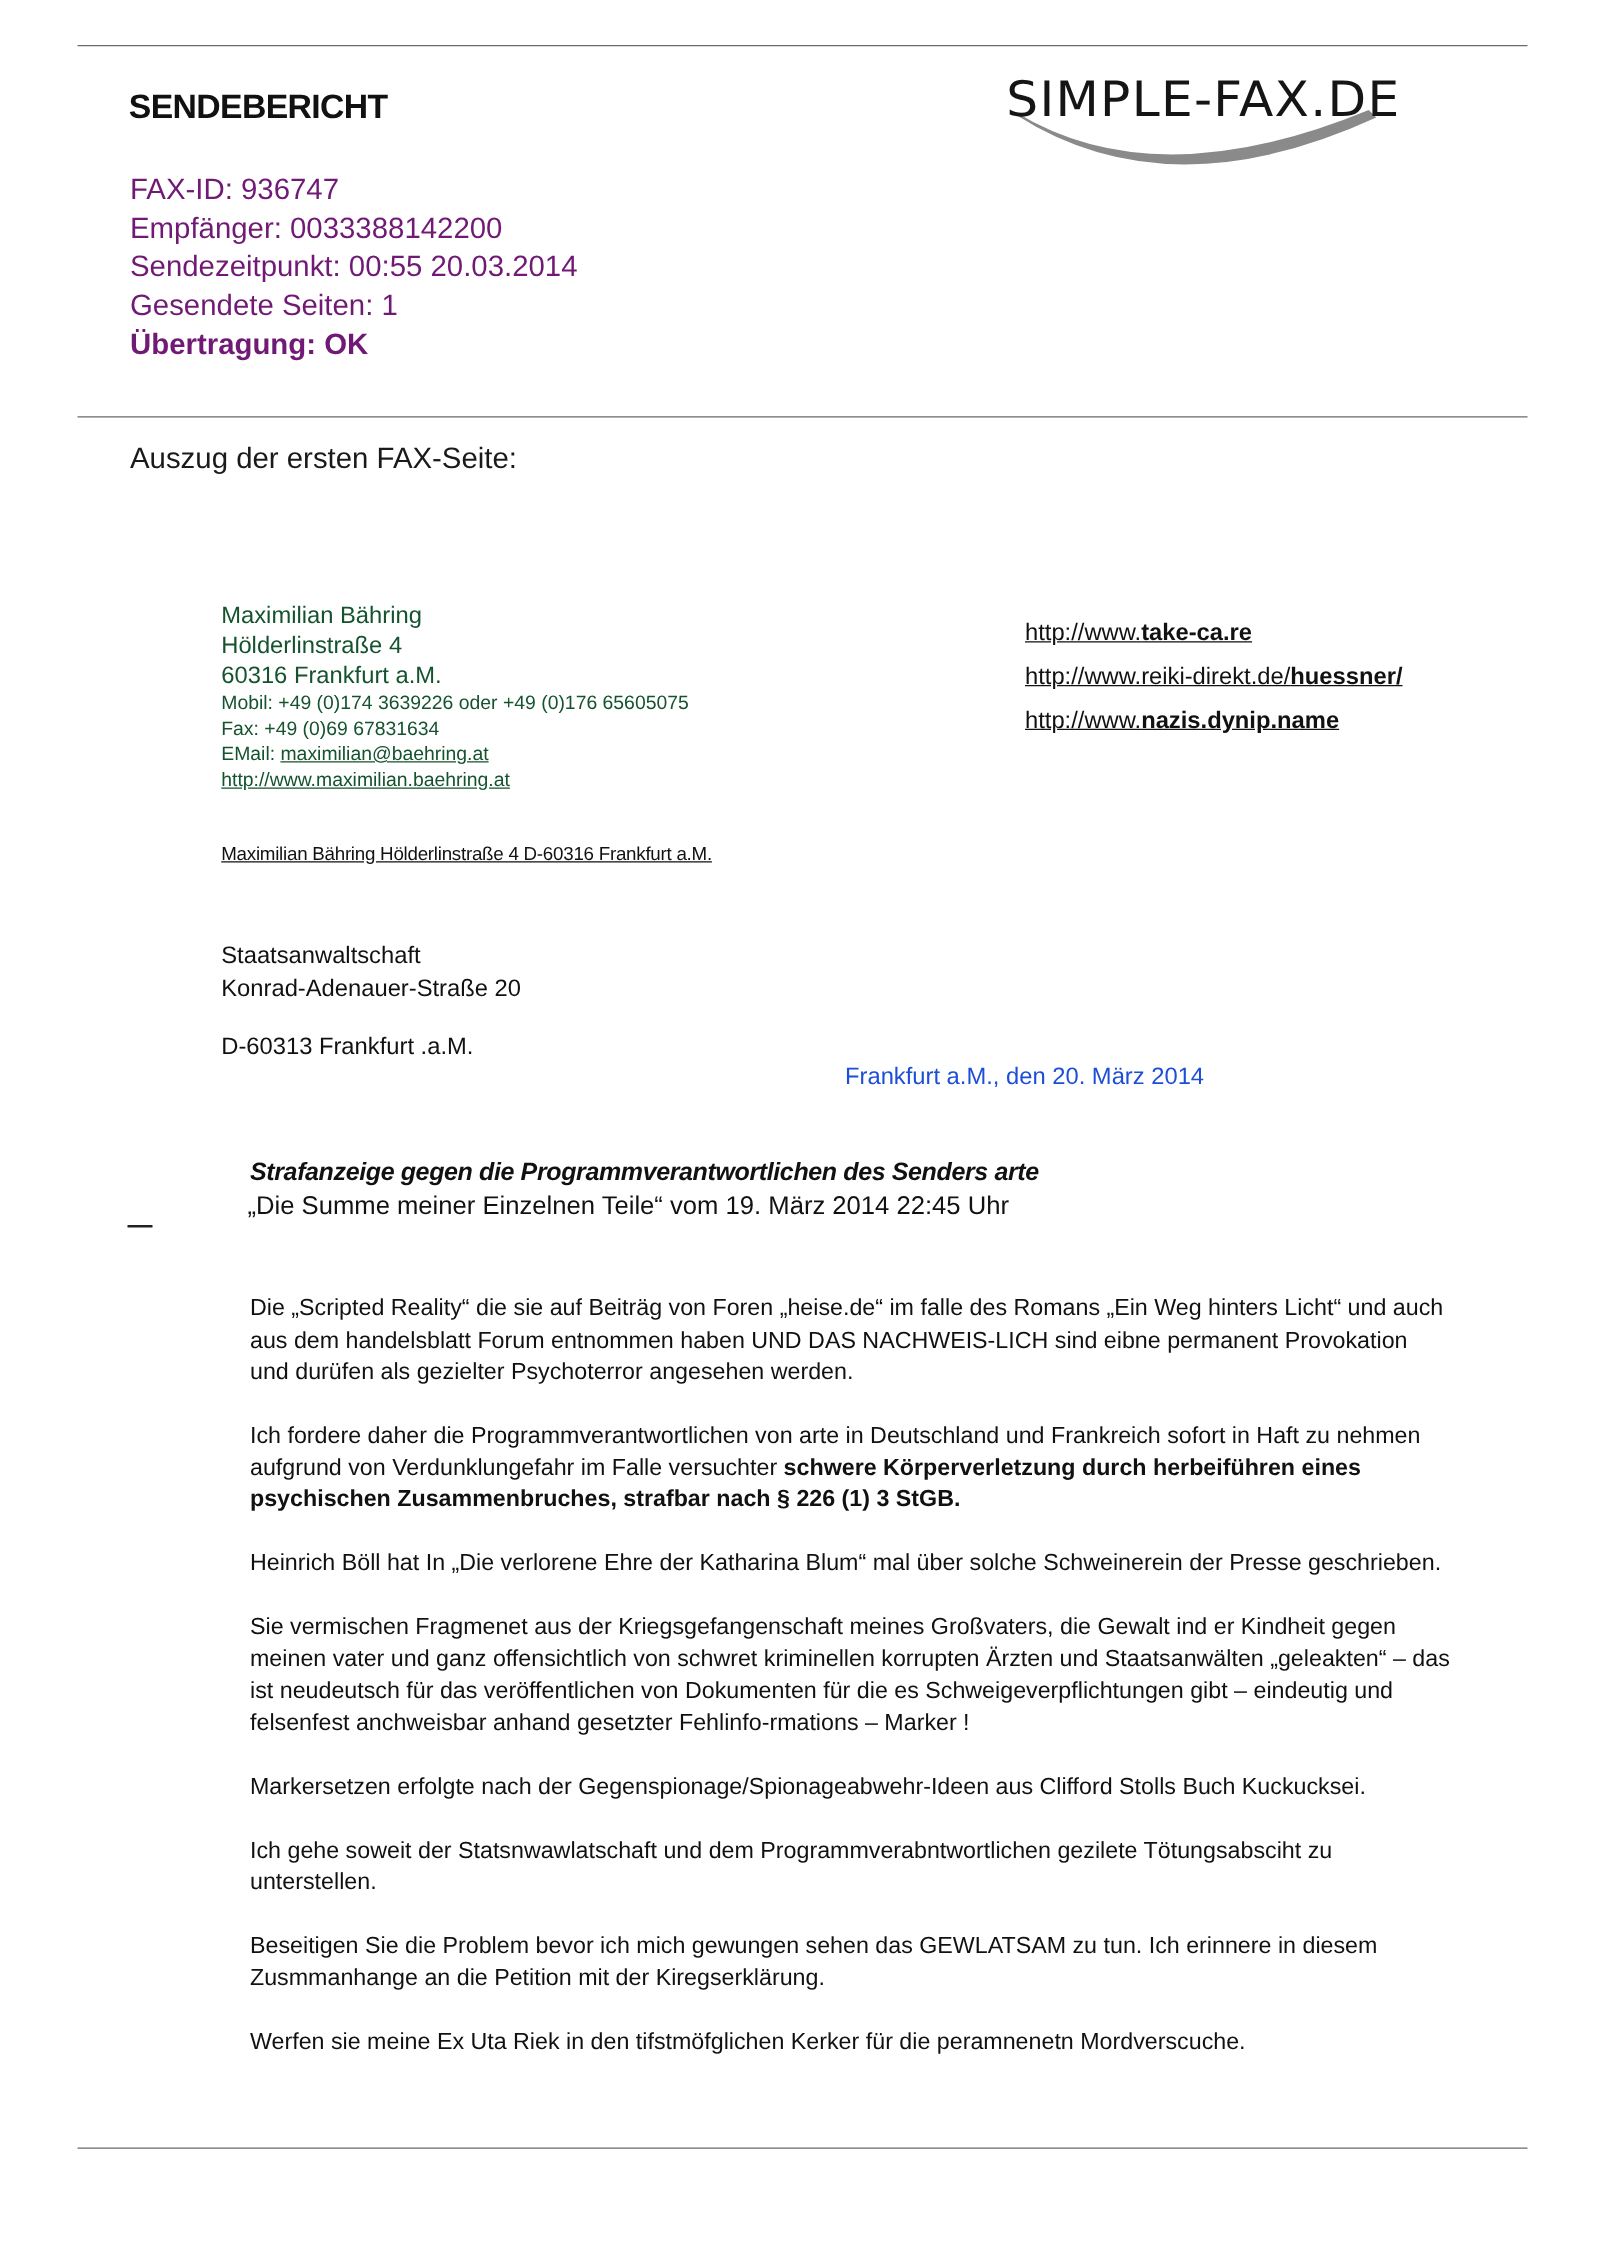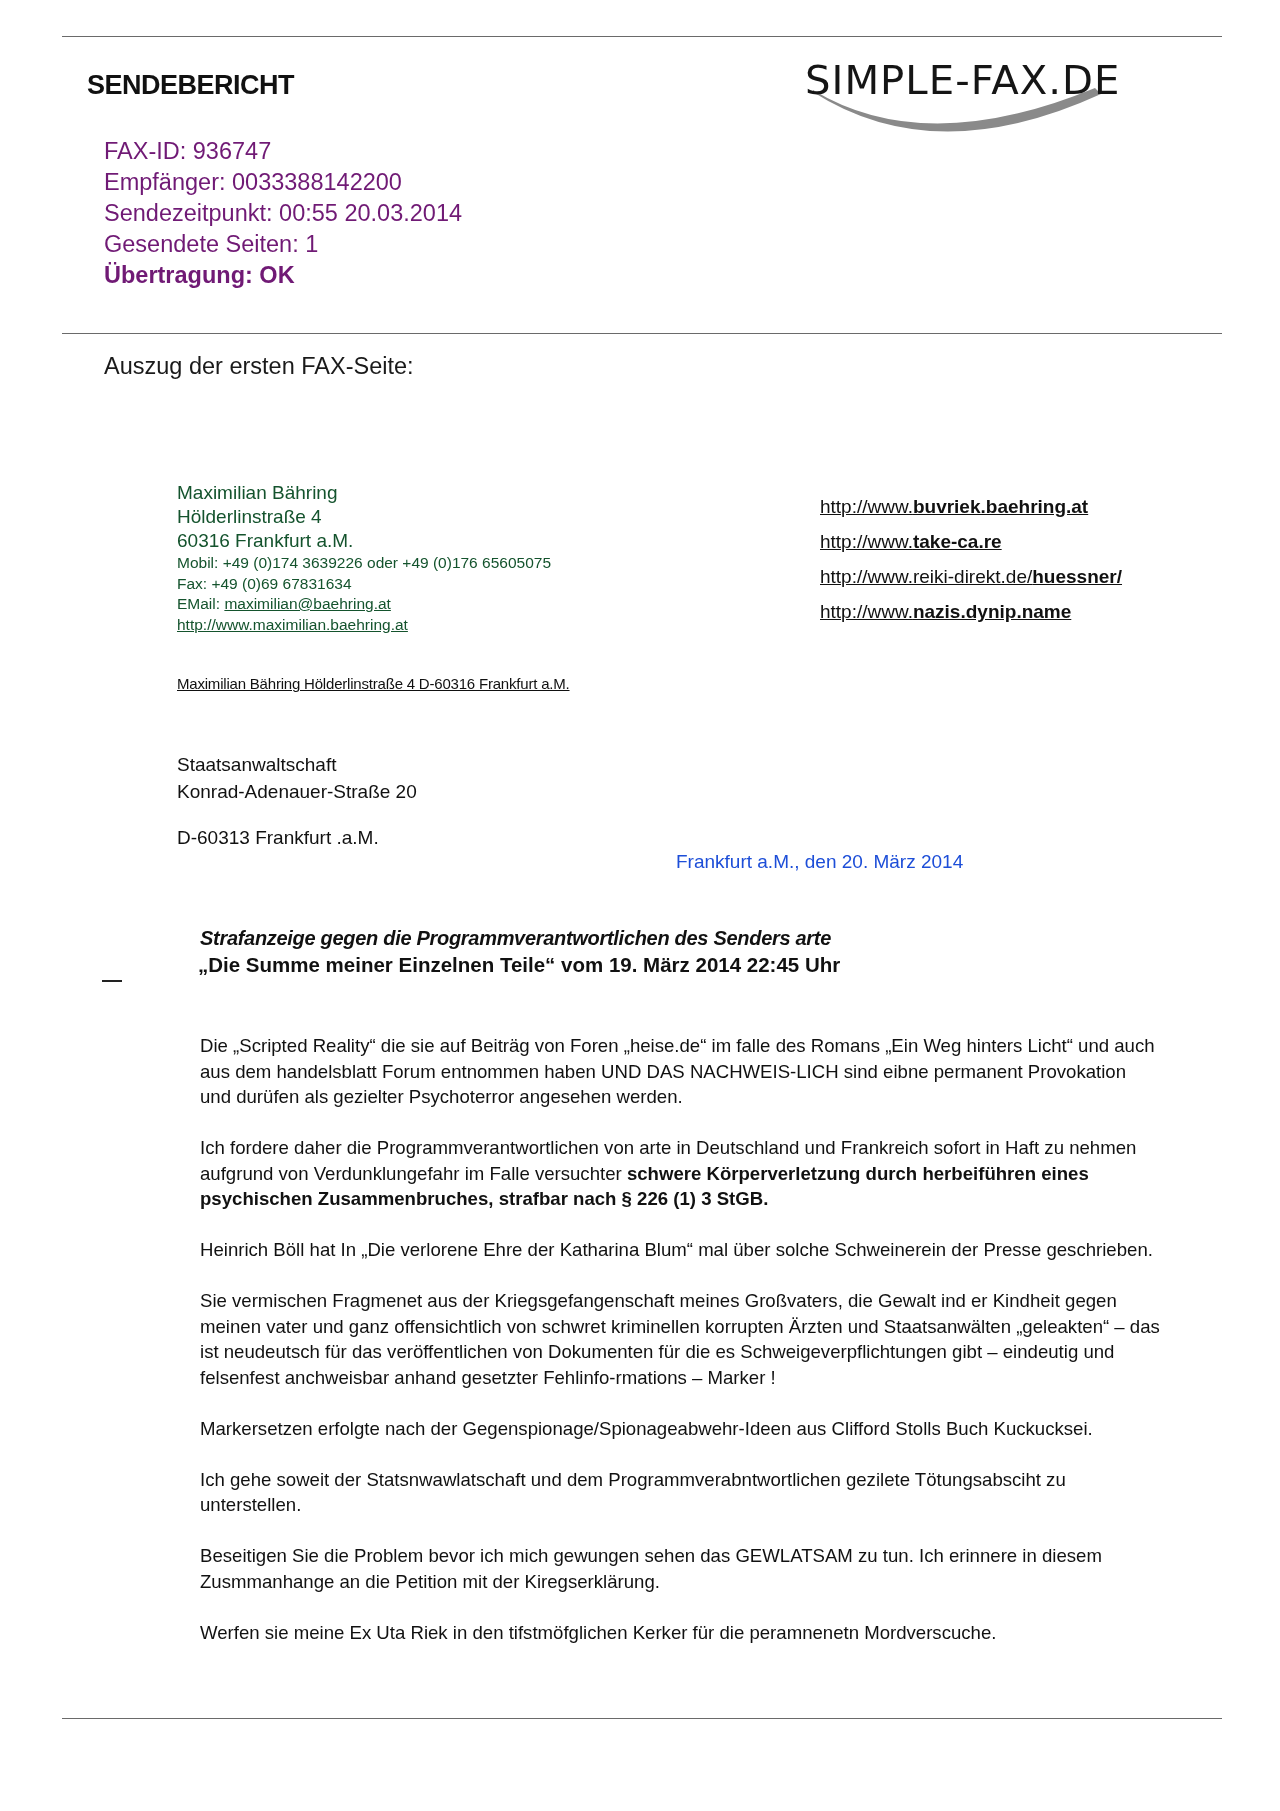--- a/index.html
+++ b/index.html
@@ -1,35 +1,35 @@
 <!DOCTYPE html>
 <html><head>
 <meta charset="utf-8">
 <style>
   html, body { margin: 0; padding: 0; background: #ffffff; }
   body { width: 1280px; height: 1811px; position: relative; overflow: hidden; color: #111; font-family: "Liberation Sans", sans-serif; }
   .abs { position: absolute; }
   .rule { position: absolute; left: 62px; width: 1160px; height: 0; border-top: 1.5px solid #6a6a6a; }
-  .title { left: 87px; top: 70px; font-size: 27px; font-weight: bold; letter-spacing: -0.5px; color: #111; }
+  .title { left: 103px; top: 70px; font-size: 27px; font-weight: bold; letter-spacing: -0.5px; color: #111; }
   .meta { left: 104px; top: 136px; font-size: 23.5px; line-height: 31px; color: #701a75; }
   .meta .ok { font-weight: bold; }
   .logo { left: 805px; top: 58px; width: 420px; height: 90px; }
   .logo-text { position: absolute; left: 0; top: 0; font-size: 39px; letter-spacing: 1px; color: #151515; font-family: "DejaVu Sans", sans-serif; font-weight: normal; transform: scaleX(1.03); transform-origin: left top; }
   .excerpt-label { left: 104px; top: 353px; font-size: 23.5px; color: #1a1a1a; }
   .sender { left: 177px; top: 481px; font-size: 19px; line-height: 24px; color: #14532d; }
   .sender .small { font-size: 15.5px; line-height: 20.5px; }
   .u { text-decoration: underline; }
   .links { left: 820px; top: 489px; font-size: 19px; line-height: 35px; color: #111; }
   .links div { text-decoration: underline; }
   .return-addr { left: 177px; top: 675px; font-size: 15px; text-decoration: underline; color: #111; letter-spacing: -0.2px; }
   .recipient { left: 177px; top: 751px; font-size: 19px; line-height: 27px; color: #111; }
   .recipient .city { margin-top: 19px; }
   .date { left: 676px; top: 851px; font-size: 19px; color: #1d4ed8; }
   .subject { left: 200px; top: 927px; font-size: 20px; font-weight: bold; font-style: italic; color: #111; letter-spacing: -0.3px; }
-  .subject2 { left: 198px; top: 953px; font-size: 20.5px; color: #111; font-weight: bold; }
+  .subject2 { left: 198px; top: 953px; font-size: 20.5px; color: #111; }
   .dash { left: 102px; top: 980px; width: 20px; border-top: 2px solid #222; }
   .body { left: 200px; top: 1033px; width: 960px; font-size: 18.6px; line-height: 25.5px; color: #111; }
   .body p { margin: 0 0 25.5px 0; }
   .body b { font-weight: bold; }
 </style>
 </head>
 <body>
 
 <div class="rule" style="top:36px;"></div>
 
@@ -58,21 +58,20 @@
   <div>Maximilian Bähring</div>
   <div>Hölderlinstraße 4</div>
   <div>60316 Frankfurt a.M.</div>
   <div class="small">Mobil: +49 (0)174 3639226 oder +49 (0)176 65605075</div>
   <div class="small">Fax: +49 (0)69 67831634</div>
   <div class="small"><span>EMail: </span><span class="u">maximilian@baehring.at</span></div>
   <div class="small u">http://www.maximilian.baehring.at</div>
 </div>
 
 <div class="abs links">
-  <div><span>http://www.</span><b>buvriek.baehring.at</b></div>
   <div><span>http://www.</span><b>take-ca.re</b></div>
   <div><span>http://www.reiki-direkt.de/</span><b>huessner/</b></div>
   <div><span>http://www.</span><b>nazis.dynip.name</b></div>
 </div>
 
 <div class="abs return-addr">Maximilian Bähring  Hölderlinstraße 4 D-60316 Frankfurt  a.M.</div>
 
 <div class="abs recipient">
   <div>Staatsanwaltschaft</div>
   <div>Konrad-Adenauer-Straße 20</div>

